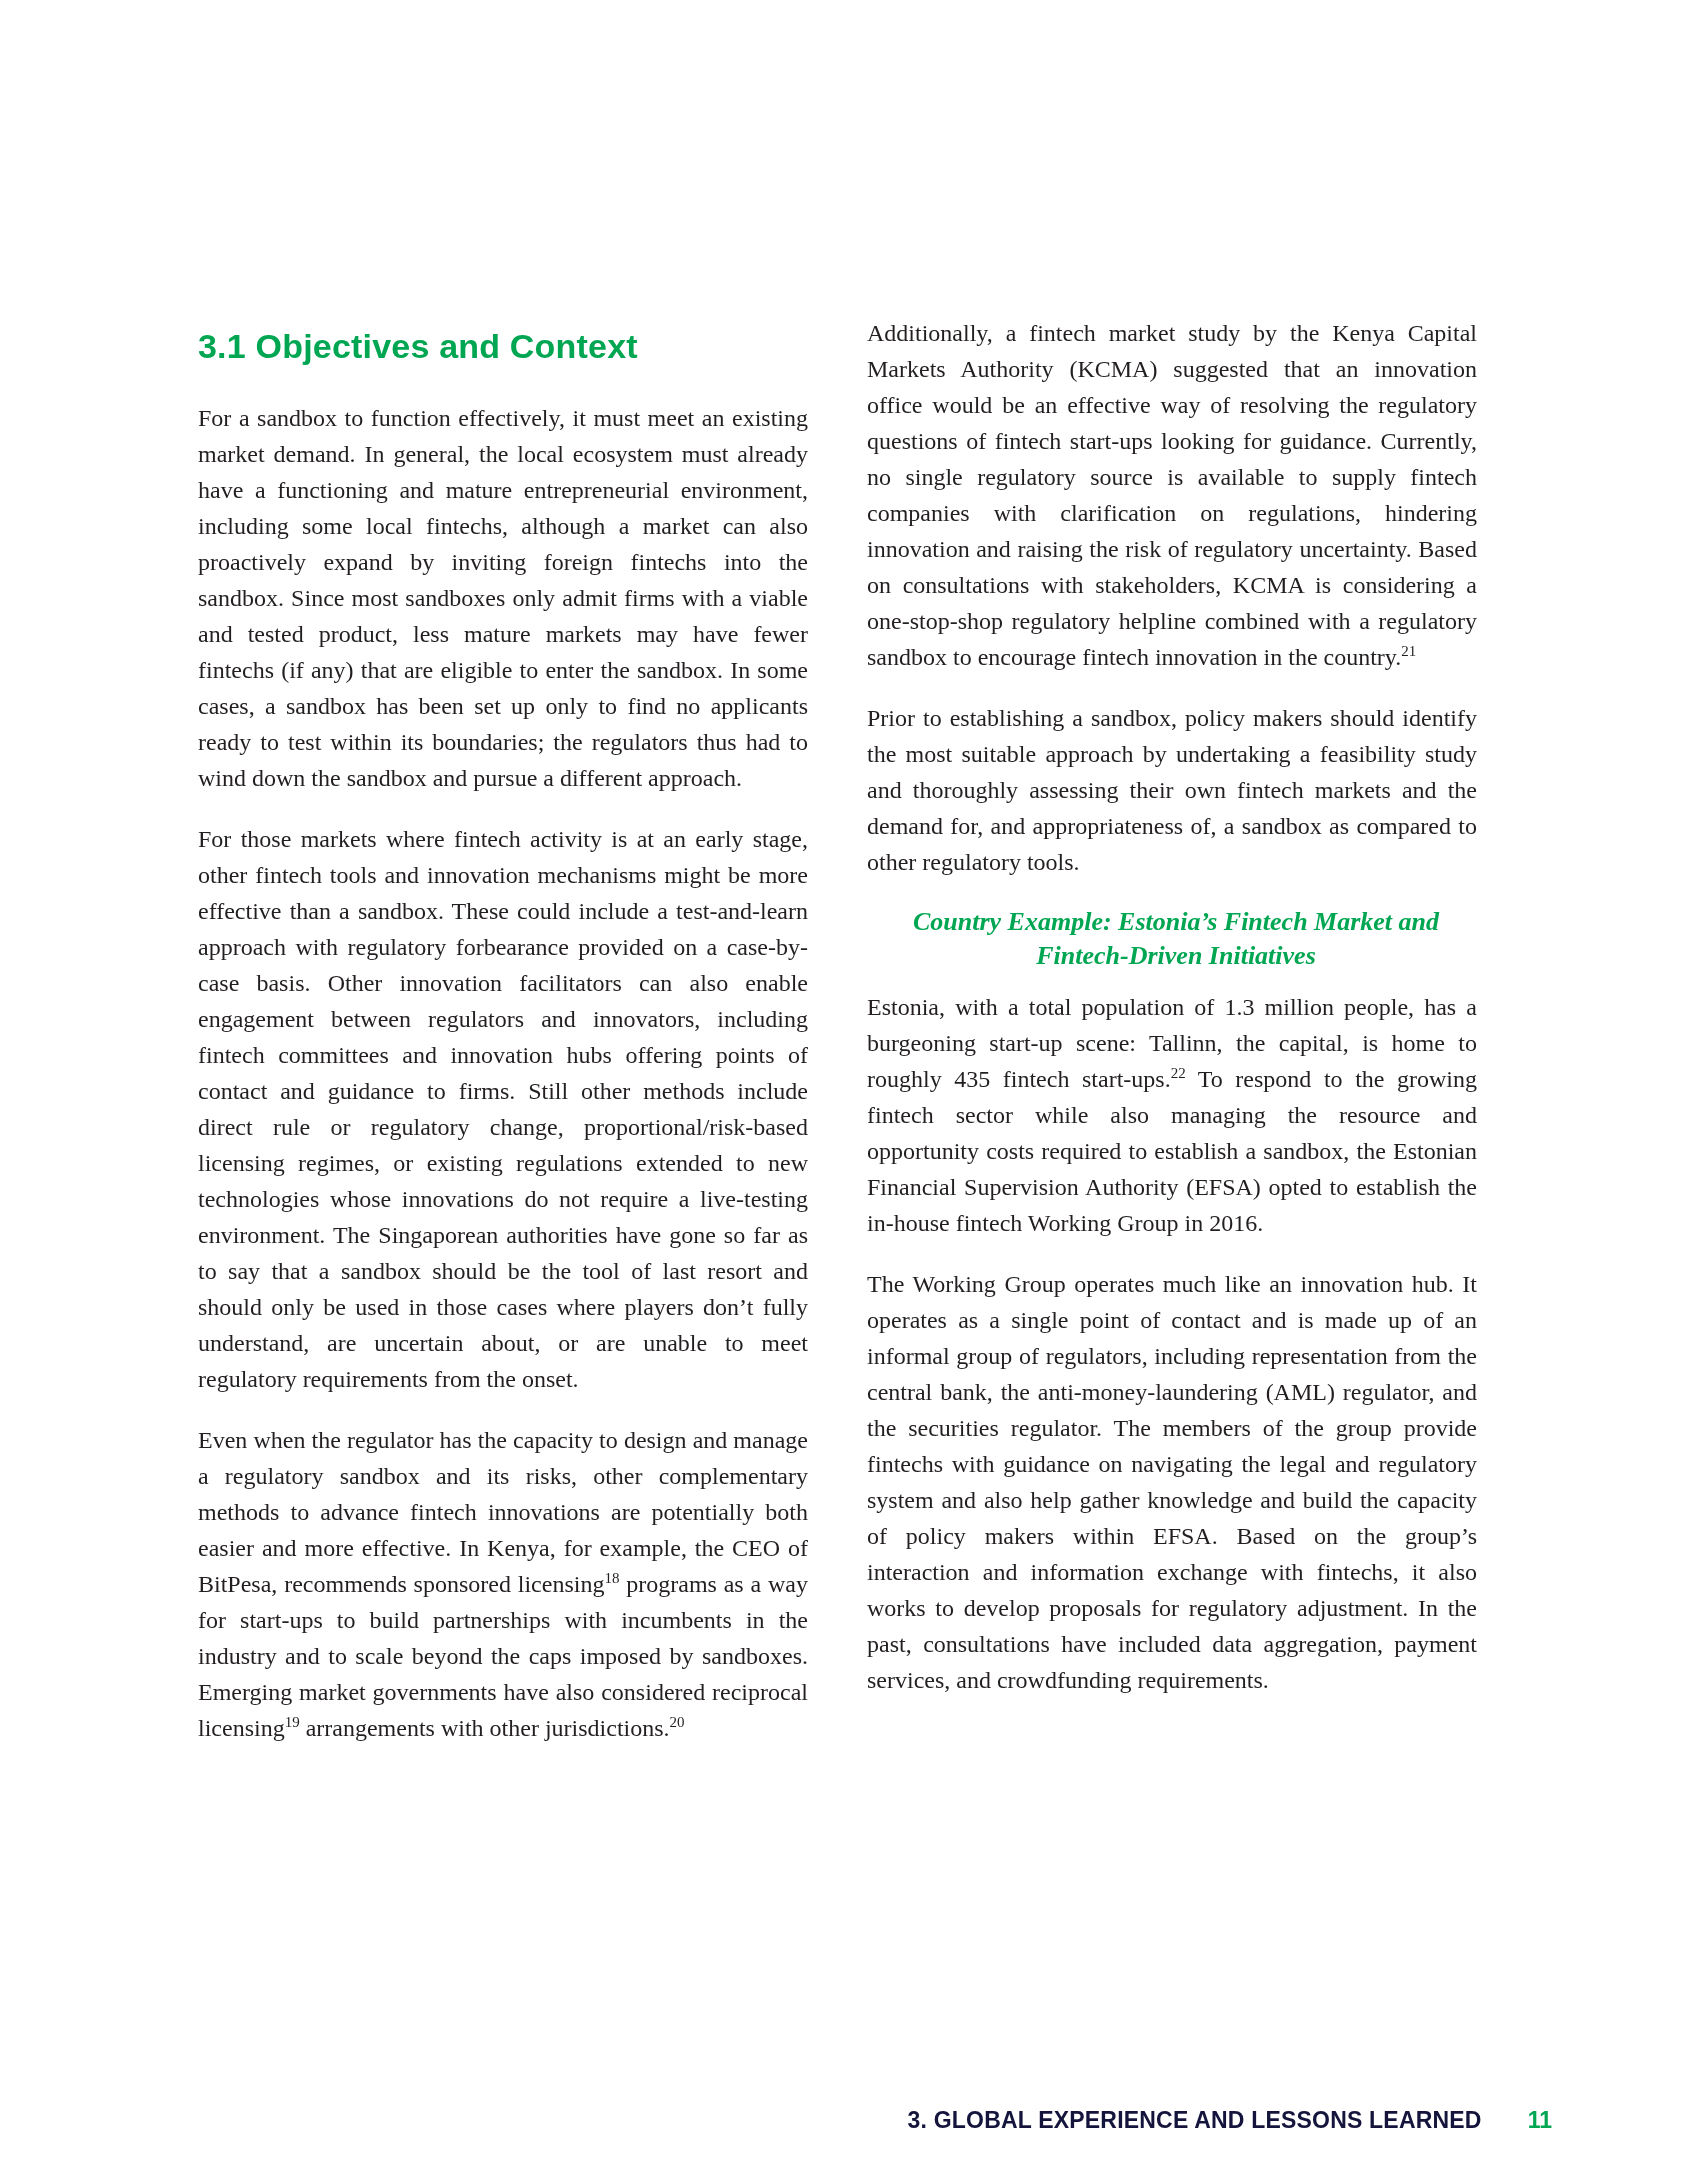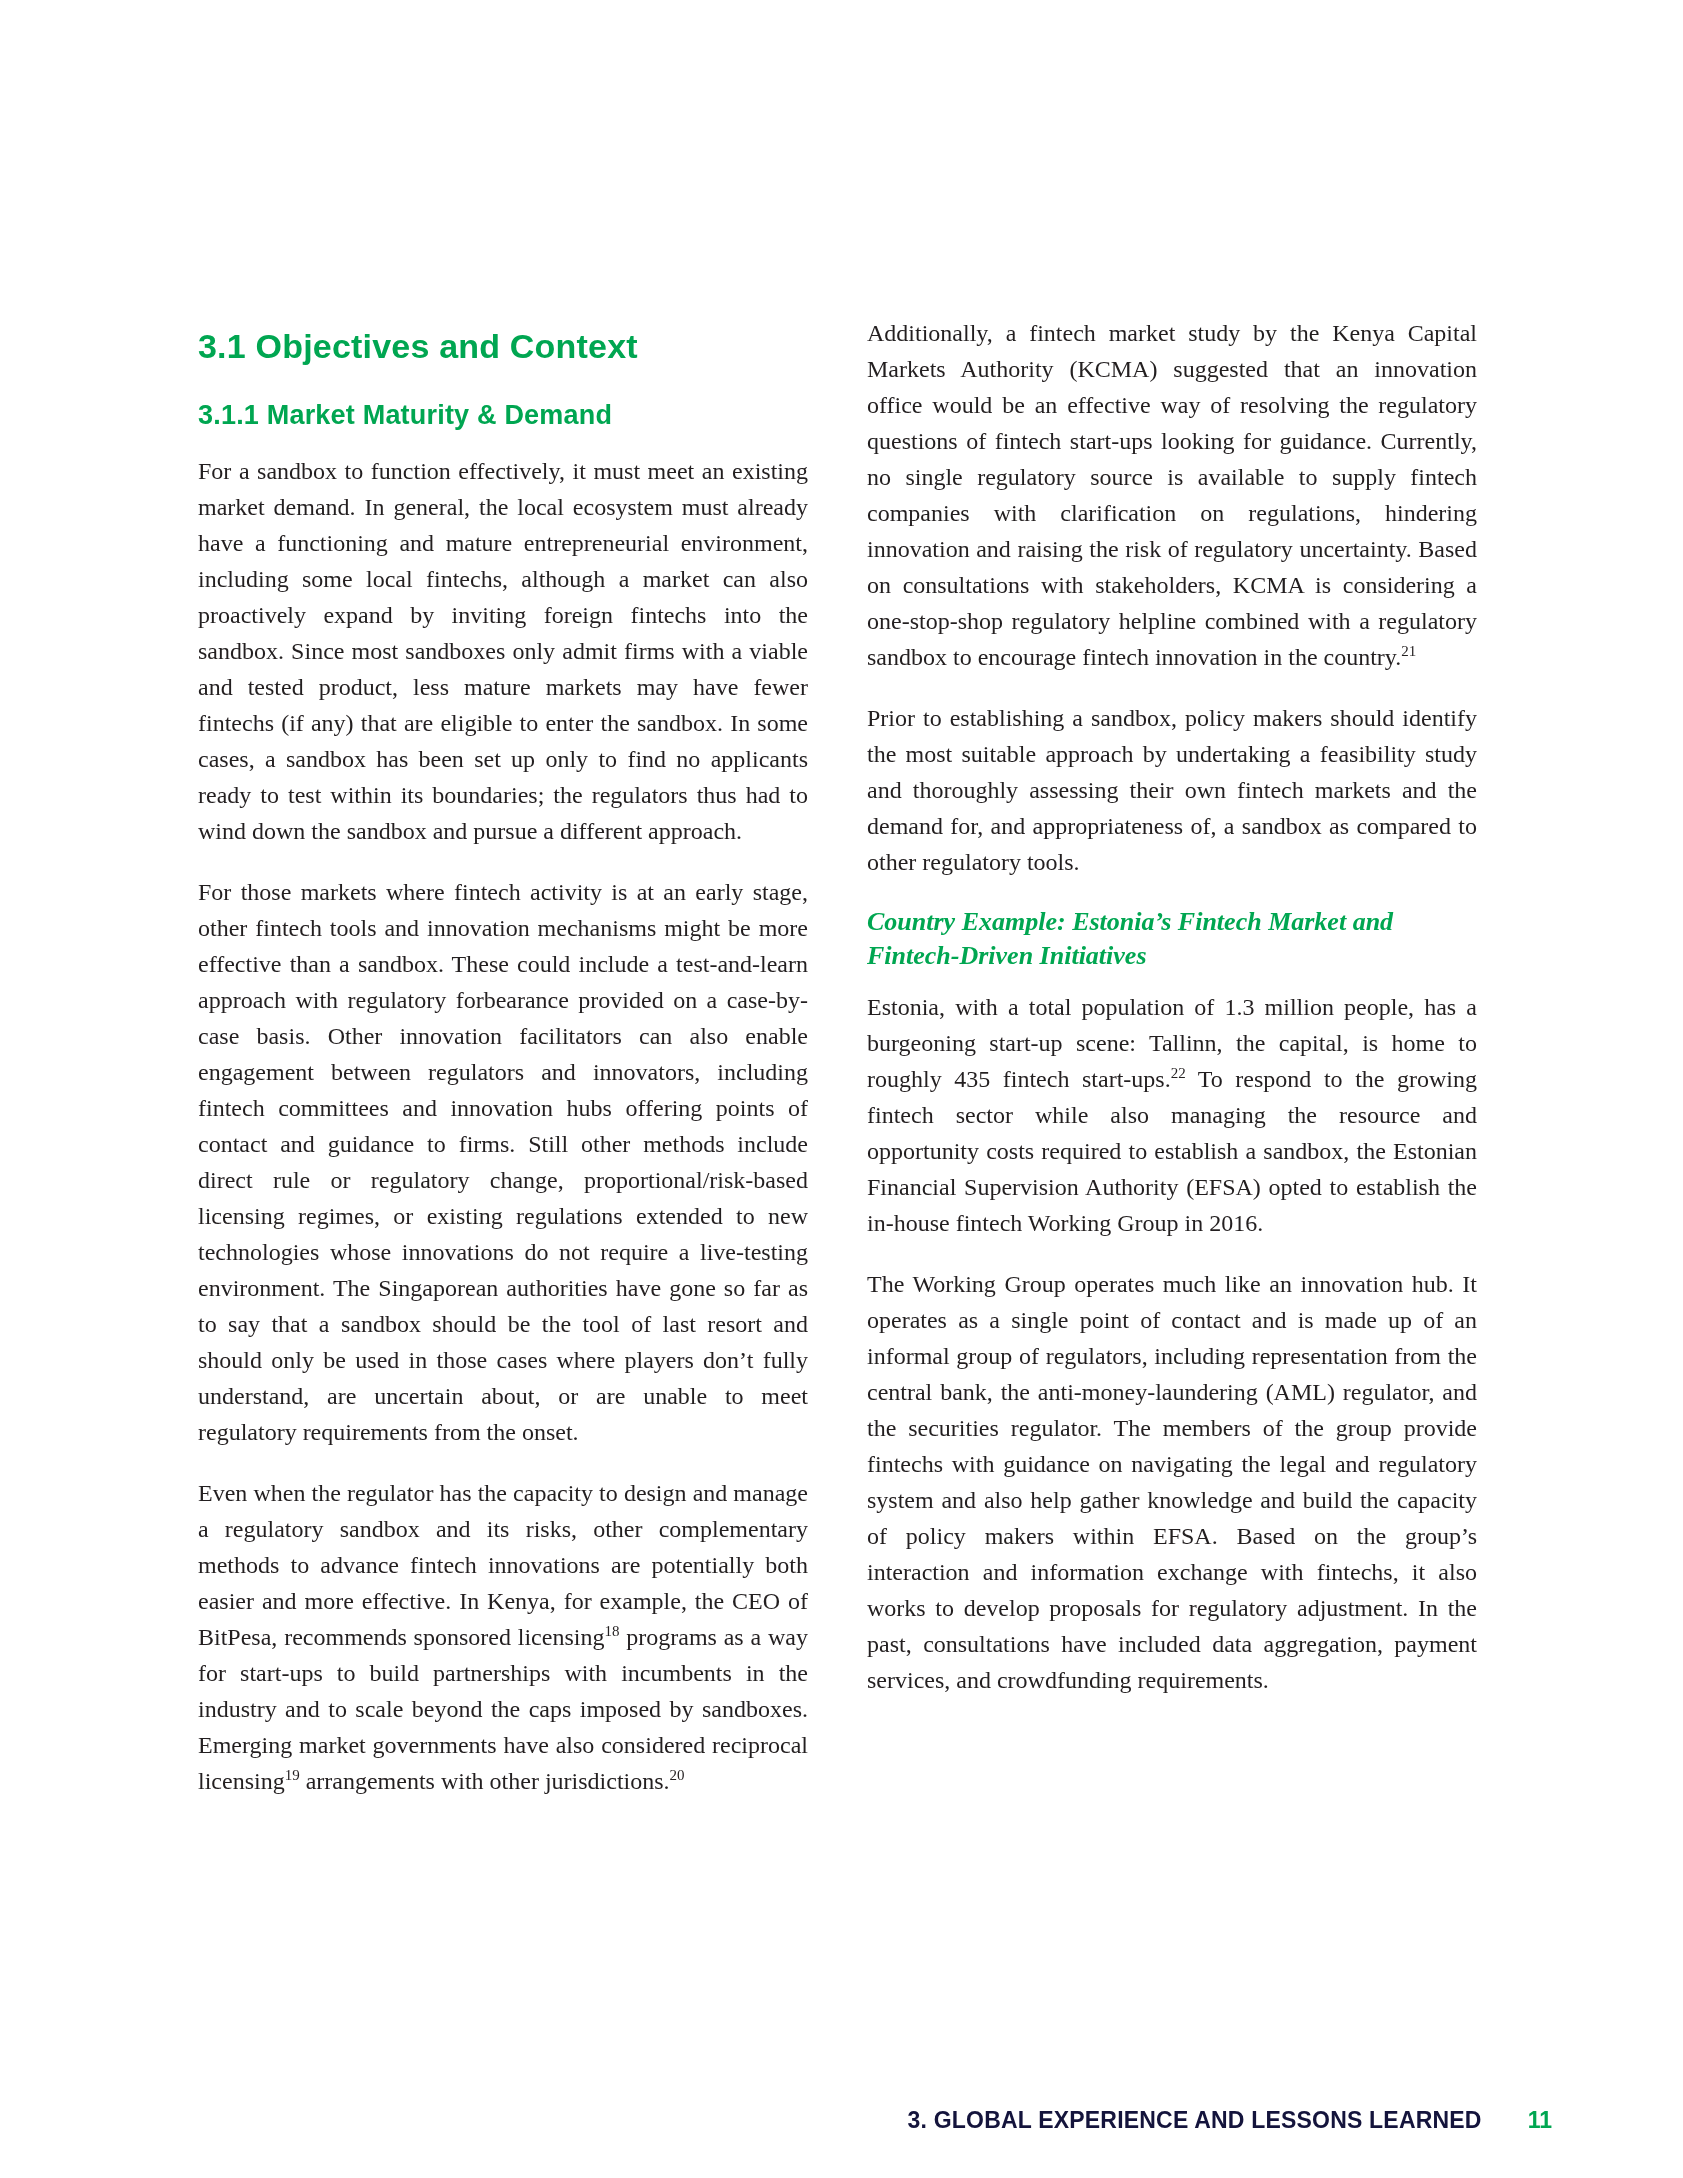--- a/index.html
+++ b/index.html
@@ -49,20 +49,21 @@
     letter-spacing: 0.2px;
   }
   h3.country-heading {
     font-family: "Liberation Serif", serif;
     font-weight: bold;
     font-style: italic;
     color: #00a651;
     font-size: 26px;
     line-height: 1.3;
     margin: 14px 0 16px 0;
+    text-align: center;
   }
   p.body-text {
     font-size: 24px;
     line-height: 36px;
     text-align: justify;
     margin: 0 8px 25px 0;
   }
   p.body-text .lead-bold {
     font-weight: normal;
   }
@@ -97,21 +98,20 @@
 </head>
 <body>
 
 <div class="page">
 
   <div class="columns">
 
     <div class="col">
       <h1 class="section-heading">3.1 Objectives and Context</h1>
 
-      <h2 class="sub-heading">3.1.1 Market Maturity &amp; Demand</h2>
 
       <p class="body-text"><span class="lead-bold">For a sandbox to function effectively, it must meet an existing market demand. In general, the local ecosystem must already have a functioning and mature entrepreneurial environment, including some local fintechs, although a market can also proactively expand by inviting foreign fintechs into the sandbox.</span><span> Since most sandboxes only admit firms with a viable and tested product, less mature markets may have fewer fintechs (if any) that are eligible to enter the sandbox. In some cases, a sandbox has been set up only to find no applicants ready to test within its boundaries; the regulators thus had to wind down the sandbox and pursue a different approach.</span></p>
 
       <p class="body-text">For those markets where fintech activity is at an early stage, other fintech tools and innovation mechanisms might be more effective than a sandbox. These could include a test-and-learn approach with regulatory forbearance provided on a case-by-case basis. Other innovation facilitators can also enable engagement between regulators and innovators, including fintech committees and innovation hubs offering points of contact and guidance to firms. Still other methods include direct rule or regulatory change, proportional/risk-based licensing regimes, or existing regulations extended to new technologies whose innovations do not require a live-testing environment. The Singaporean authorities have gone so far as to say that a sandbox should be the tool of last resort and should only be used in those cases where players don’t fully understand, are uncertain about, or are unable to meet regulatory requirements from the onset.</p>
 
       <p class="body-text"><span>Even when the regulator has the capacity to design and manage a regulatory sandbox and its risks, other complementary methods to advance fintech innovations are potentially both easier and more effective. In Kenya, for example, the CEO of BitPesa, recommends sponsored licensing</span><sup class="footnote">18</sup><span> programs as a way for start-ups to build partnerships with incumbents in the industry and to scale beyond the caps imposed by sandboxes. Emerging market governments have also considered reciprocal licensing</span><sup class="footnote">19</sup><span> arrangements with other jurisdictions.</span><sup class="footnote">20</sup></p>
     </div>
 
     <div class="col">
       <p class="body-text"><span>Additionally, a fintech market study by the Kenya Capital Markets Authority (KCMA) suggested that an innovation office would be an effective way of resolving the regulatory questions of fintech start-ups looking for guidance. Currently, no single regulatory source is available to supply fintech companies with clarification on regulations, hindering innovation and raising the risk of regulatory uncertainty. Based on consultations with stakeholders, KCMA is considering a one-stop-shop regulatory helpline combined with a regulatory sandbox to encourage fintech innovation in the country.</span><sup class="footnote">21</sup></p>

